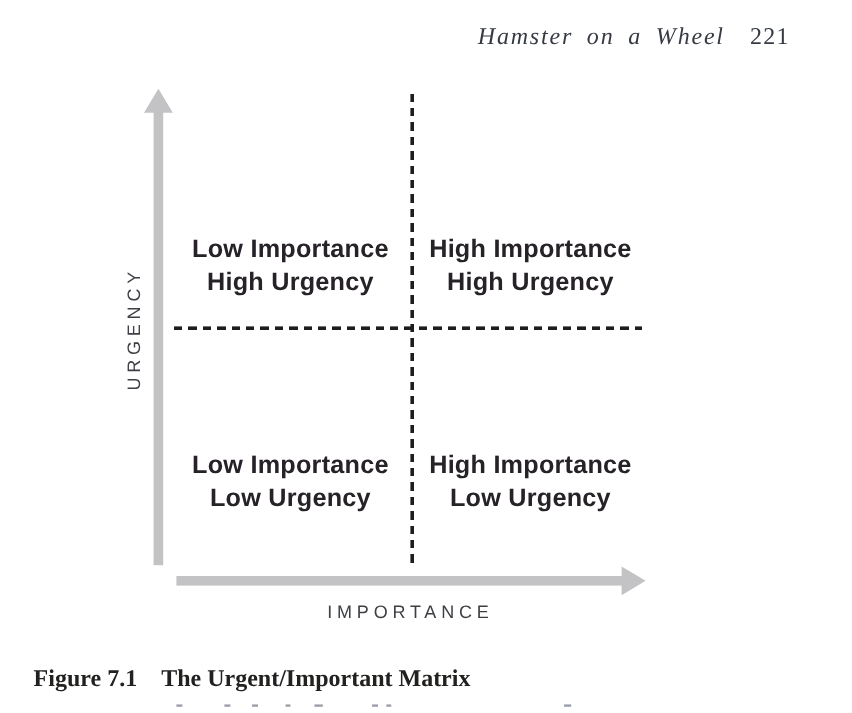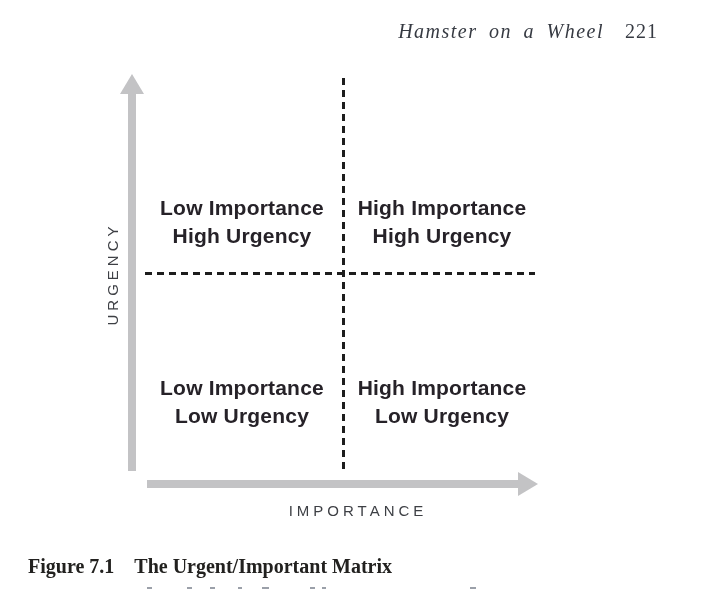--- a/index.html
+++ b/index.html
@@ -102,21 +102,21 @@
     position: absolute;
     left: 112px; top: 274px;
     transform: translate(-50%, -50%) rotate(-90deg);
     font-size: 15px;
     letter-spacing: 4px;
     color: #3d3f44;
     white-space: nowrap;
   }
   .x-axis-title {
     position: absolute;
-    left: 248px; top: 502px;
+    left: 232px; top: 502px;
     width: 220px;
     text-align: center;
     font-size: 15px;
     letter-spacing: 4px;
     color: #3d3f44;
   }
 
   
   .caption {
     position: absolute;

